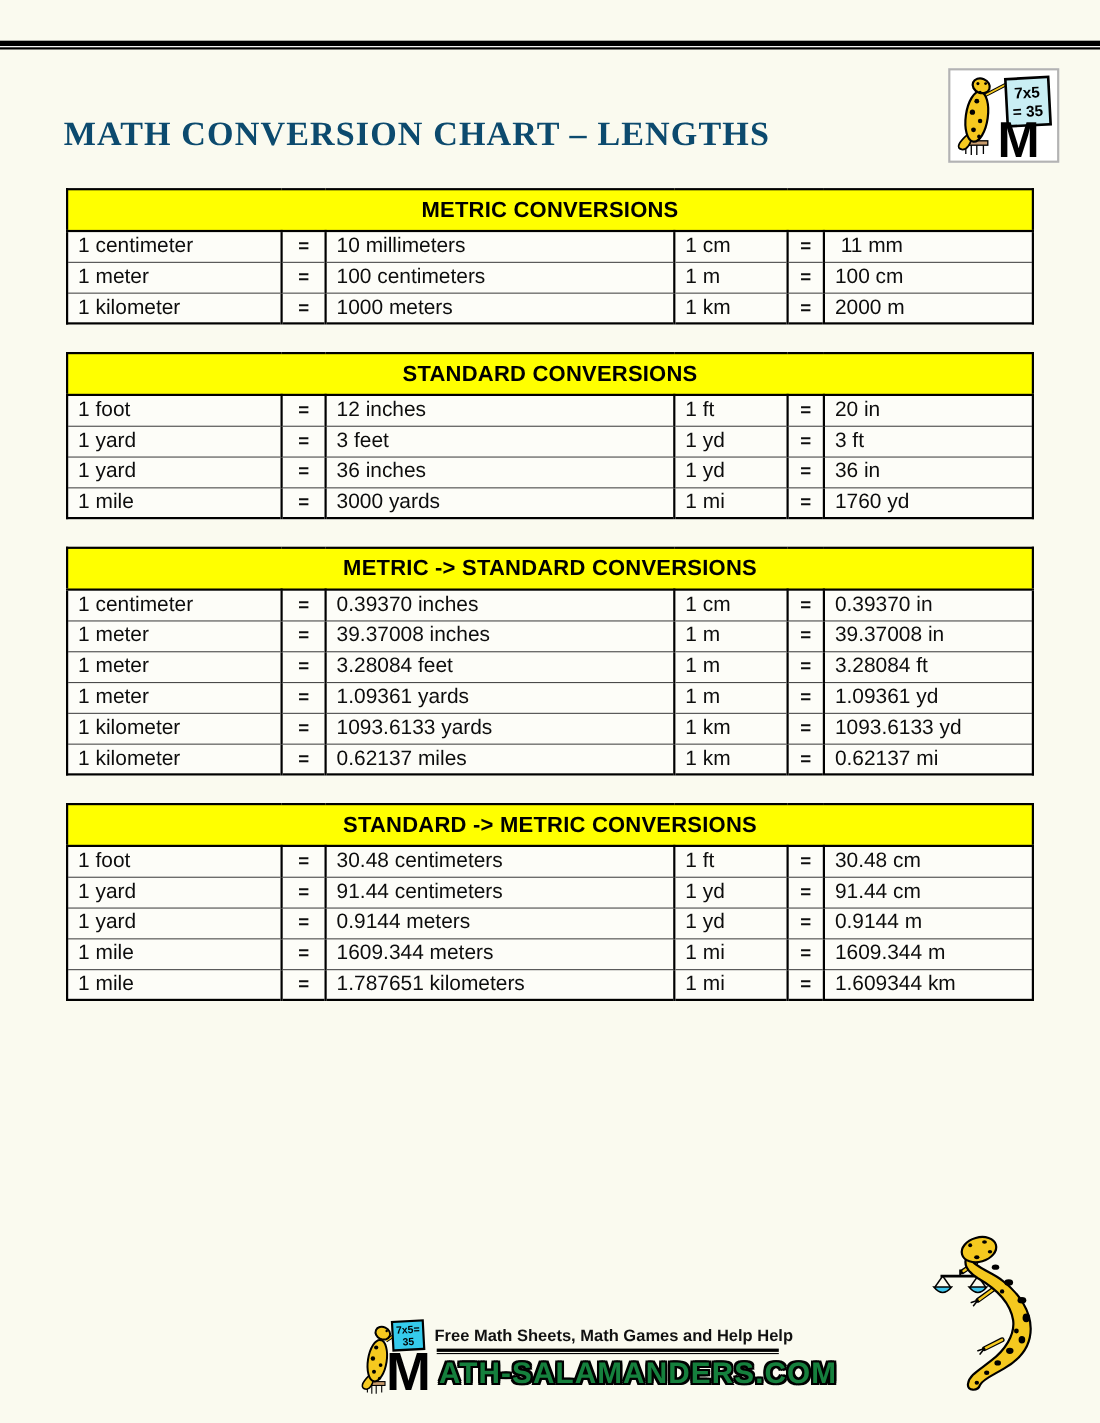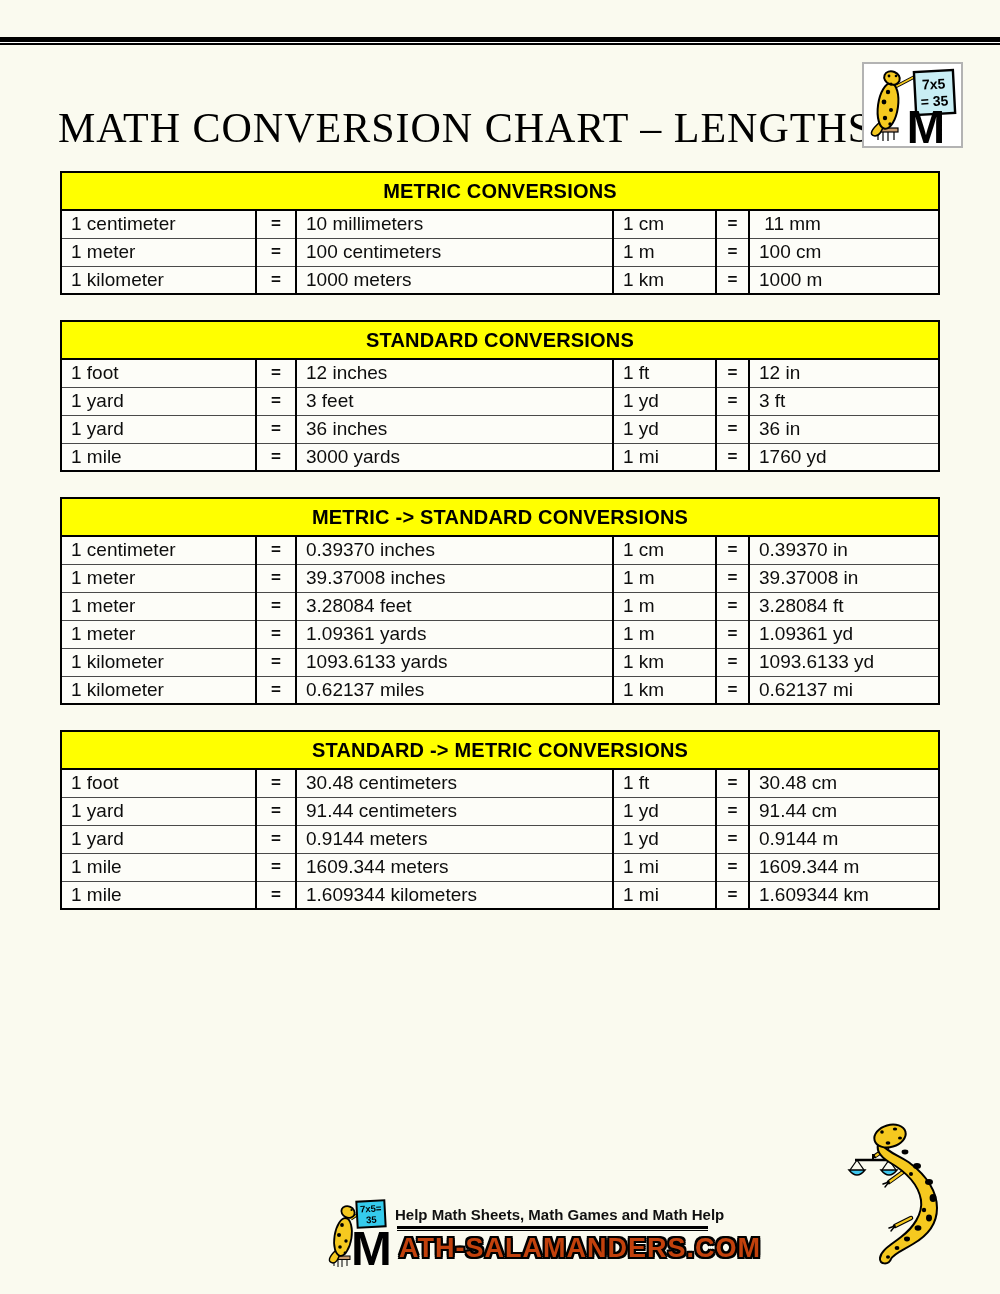--- a/index.html
+++ b/index.html
@@ -14,22 +14,22 @@
   
   .top-rule { position:absolute; top:37px; left:0; width:1000px; }
   .top-rule .bar1 { height:5px; background:#000; }
   .top-rule .gap  { height:1px; background:#ffffff; }
   .top-rule .bar2 { height:2px; background:#000; }
 
   
   .page-title {
     position:absolute; left:58px; top:104px;
     font-family:"Liberation Serif", serif;
-    font-size:42px; font-weight:400; letter-spacing:1px;
-    color:#000000; white-space:nowrap;
+    font-size:31px; font-weight:700; letter-spacing:1px;
+    color:#0c4a6e; white-space:nowrap;
   }
 
   
   .brand-box {
     position:absolute; left:862px; top:62px; width:101px; height:86px;
     background:#ffffff; border:2px solid #b3b3b3;
   }
   .brand-box svg { display:block; width:100%; height:100%; }
 
   
@@ -63,21 +63,21 @@
   .footer-rule .r1 { height:3px; background:#000; }
   .footer-rule .rgap { height:1px; background:transparent; }
   .footer-rule .r2 { height:1px; background:#000; }
   .site-initial {
     position:absolute; left:351px; top:1224px;
     font-size:49px; font-weight:bold; color:#000; line-height:1;
   }
   .site-rest {
     position:absolute; left:399px; top:1235px;
     font-size:27px; font-weight:bold; letter-spacing:1px; line-height:1;
-    color:#c2410c;
+    color:#15803d;
     text-shadow:-2px -2px 0 #000, 2px -2px 0 #000, -2px 2px 0 #000, 2px 2px 0 #000,
                 -2px 0 0 #000, 2px 0 0 #000, 0 -2px 0 #000, 0 2px 0 #000;
     white-space:nowrap;
   }
 
   
   .big-salamander { position:absolute; left:845px; top:1118px; width:150px; height:148px; }
   .big-salamander svg { display:block; width:100%; height:100%; }
 </style>
 </head>
@@ -163,21 +163,21 @@
           <td class="c3">1 m</td>
           <td class="c4">=</td>
           <td class="c5">100 cm</td>
         </tr>
         <tr>
           <td class="c0">1 kilometer</td>
           <td class="c1">=</td>
           <td class="c2">1000 meters</td>
           <td class="c3">1 km</td>
           <td class="c4">=</td>
-          <td class="c5">1000 m</td>
+          <td class="c5">2000 m</td>
         </tr>
       </tbody>
   </table>
 
   <table class="conv">
     <colgroup>
       <col style="width:195px">
         <col style="width:40px">
         <col style="width:317px">
       <col style="width:103px">
@@ -189,21 +189,21 @@
           <th class="tbl-header" colspan="6">STANDARD CONVERSIONS</th>
         </tr>
     </thead>
     <tbody>
         <tr>
           <td class="c0">1 foot</td>
           <td class="c1">=</td>
           <td class="c2">12 inches</td>
           <td class="c3">1 ft</td>
           <td class="c4">=</td>
-          <td class="c5">12 in</td>
+          <td class="c5">20 in</td>
         </tr>
         <tr>
           <td class="c0">1 yard</td>
           <td class="c1">=</td>
           <td class="c2">3 feet</td>
           <td class="c3">1 yd</td>
           <td class="c4">=</td>
           <td class="c5">3 ft</td>
         </tr>
         <tr>
@@ -334,21 +334,21 @@
           <td class="c0">1 mile</td>
           <td class="c1">=</td>
           <td class="c2">1609.344 meters</td>
           <td class="c3">1 mi</td>
           <td class="c4">=</td>
           <td class="c5">1609.344 m</td>
         </tr>
         <tr>
           <td class="c0">1 mile</td>
           <td class="c1">=</td>
-          <td class="c2">1.609344 kilometers</td>
+          <td class="c2">1.787651 kilometers</td>
           <td class="c3">1 mi</td>
           <td class="c4">=</td>
           <td class="c5">1.609344 km</td>
         </tr>
       </tbody>
   </table>
 </div>
 
 <div class="footer-logo">
   <svg viewBox="0 0 72 70">
@@ -374,21 +374,21 @@
       <circle cx="20" cy="19" r="1.3"></circle>
     </g>
     <g transform="rotate(-3 45 15)">
       <rect x="31" y="2" width="28" height="26" fill="#35CBEC" stroke="#000" stroke-width="2"></rect>
       <text x="45" y="13" text-anchor="middle" font-family="Liberation Sans, sans-serif" font-size="9.5" font-weight="bold" fill="#000">7x5=</text>
       <text x="45" y="24" text-anchor="middle" font-family="Liberation Sans, sans-serif" font-size="9.5" font-weight="bold" fill="#000">35</text>
     </g>
   </svg>
 </div>
 
-<div class="tagline">Help Math Sheets, Math Games and Math Help</div>
+<div class="tagline">Free Math Sheets, Math Games and Help Help</div>
 <div class="footer-rule">
   <div class="r1"></div>
     <div class="rgap"></div>
     <div class="r2"></div>
 </div>
 <div class="site-initial">M</div>
 <div class="site-rest">ATH-SALAMANDERS.COM</div>
 
 <div class="big-salamander">
   <svg viewBox="0 0 150 148">

